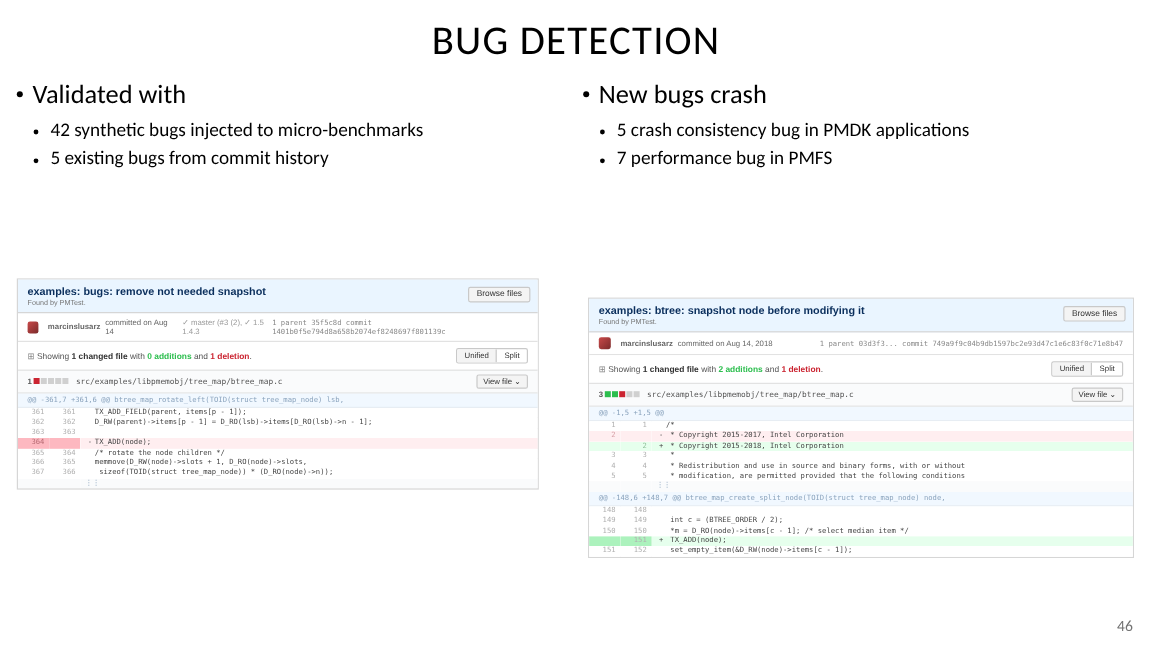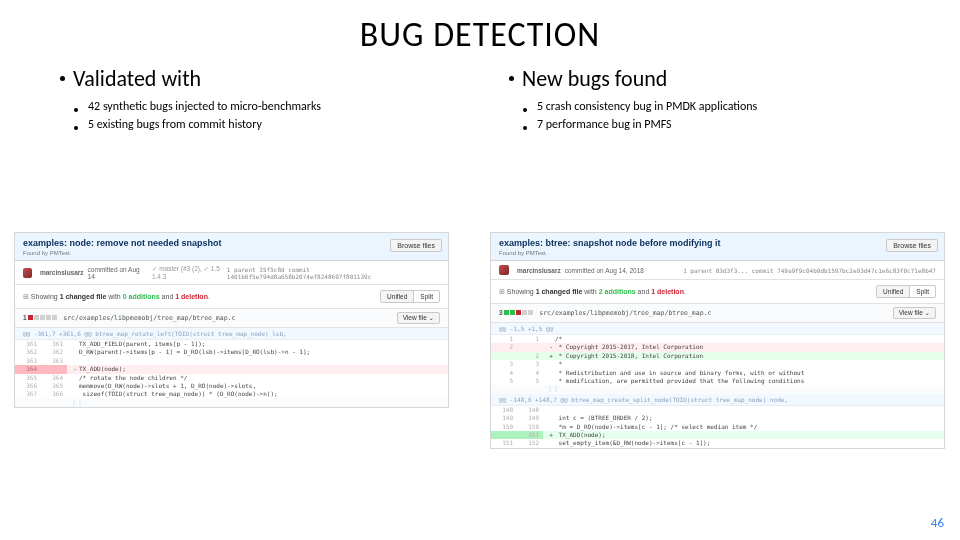--- a/index.html
+++ b/index.html
@@ -16,21 +16,20 @@
     text-align: center;
     font-size: 34px;
     font-weight: 400;
     letter-spacing: 1px;
     padding-top: 14px;
     padding-bottom: 10px;
   }
   .columns {
     display: flex;
     padding: 0 8px;
-    margin-left: 46px;
   }
   .col {
     width: 50%;
     padding: 0 6px;
   }
   .heading {
     font-size: 22px;
     font-weight: 400;
     margin-bottom: 6px;
   }
@@ -40,21 +39,21 @@
     height: 5px;
     border-radius: 50%;
     background: #000;
     vertical-align: middle;
     margin-right: 8px;
     margin-bottom: 4px;
   }
   ul.sub {
     list-style: none;
     padding-left: 28px;
-    font-size: 12px;
+    font-size: 16px;
     line-height: 1.35;
   }
   ul.sub li {
     position: relative;
     margin-bottom: 2px;
   }
   ul.sub li::before {
     content: '';
     position: absolute;
     left: -14px;
@@ -192,59 +191,59 @@
   table.diff tr.del-strong td.ln { background: #fdb8c0; color: #b76a72; }
   table.diff tr.del-strong td.code { background: #ffeef0; color: #444; }
   table.diff tr.add td.ln { background: #e6ffed; color: #8fbf99; }
   table.diff tr.add td.code { background: #e6ffed; color: #444; }
   table.diff tr.add-strong td.ln { background: #acf2bd; }
   table.diff tr.add-strong td.code { background: #e6ffed; color: #444; }
   .sign { display: inline-block; width: 8px; text-align: center; }
   .expand-row td { background: #fafbfc !important; color: #8aa3bd !important; text-align: left; padding: 2px 8px; }
 
   .card-left  { left: 14px;  top: 232px; width: 435px; }
-  .card-right { left: 490px; top: 232px; width: 455px; }
+  .card-right { left: 490px; top: 248px; width: 455px; }
 
   .slide-num {
     position: absolute;
     right: 16px;
     bottom: 10px;
     font-size: 13px;
-    color: #3b82f6;
+    color: #737373;
   }
 </style>
 </head>
 <body>
 
 <div class="title">BUG DETECTION</div>
 
 <div class="columns">
   <div class="col">
     <div class="heading">
       <span class="bullet"></span><span>Validated with</span>
     </div>
     <ul class="sub">
       <li>42 synthetic bugs injected to micro-benchmarks</li>
       <li>5 existing bugs from commit history</li>
     </ul>
   </div>
   <div class="col">
     <div class="heading">
-      <span class="bullet"></span><span>New bugs found</span>
+      <span class="bullet"></span><span>New bugs crash</span>
     </div>
     <ul class="sub">
       <li>5 crash consistency bug in PMDK applications</li>
       <li>7 performance bug in PMFS</li>
     </ul>
   </div>
 </div>
 
 <div class="commit-card card-left">
   <div class="commit-header">
-    <div class="commit-title">examples: node: remove not needed snapshot</div>
+    <div class="commit-title">examples: bugs: remove not needed snapshot</div>
     <div class="commit-sub">Found by PMTest.</div>
     <div class="browse-btn">Browse files</div>
   </div>
   <div class="byline">
     <div class="left">
       <span class="avatar"></span>
       <b>marcinslusarz</b>
       <span>committed on Aug 14</span>
       <span style="margin-left:6px;color:#999">✓ master (#3 (2), ✓ 1.5  1.4.3</span>
     </div>

